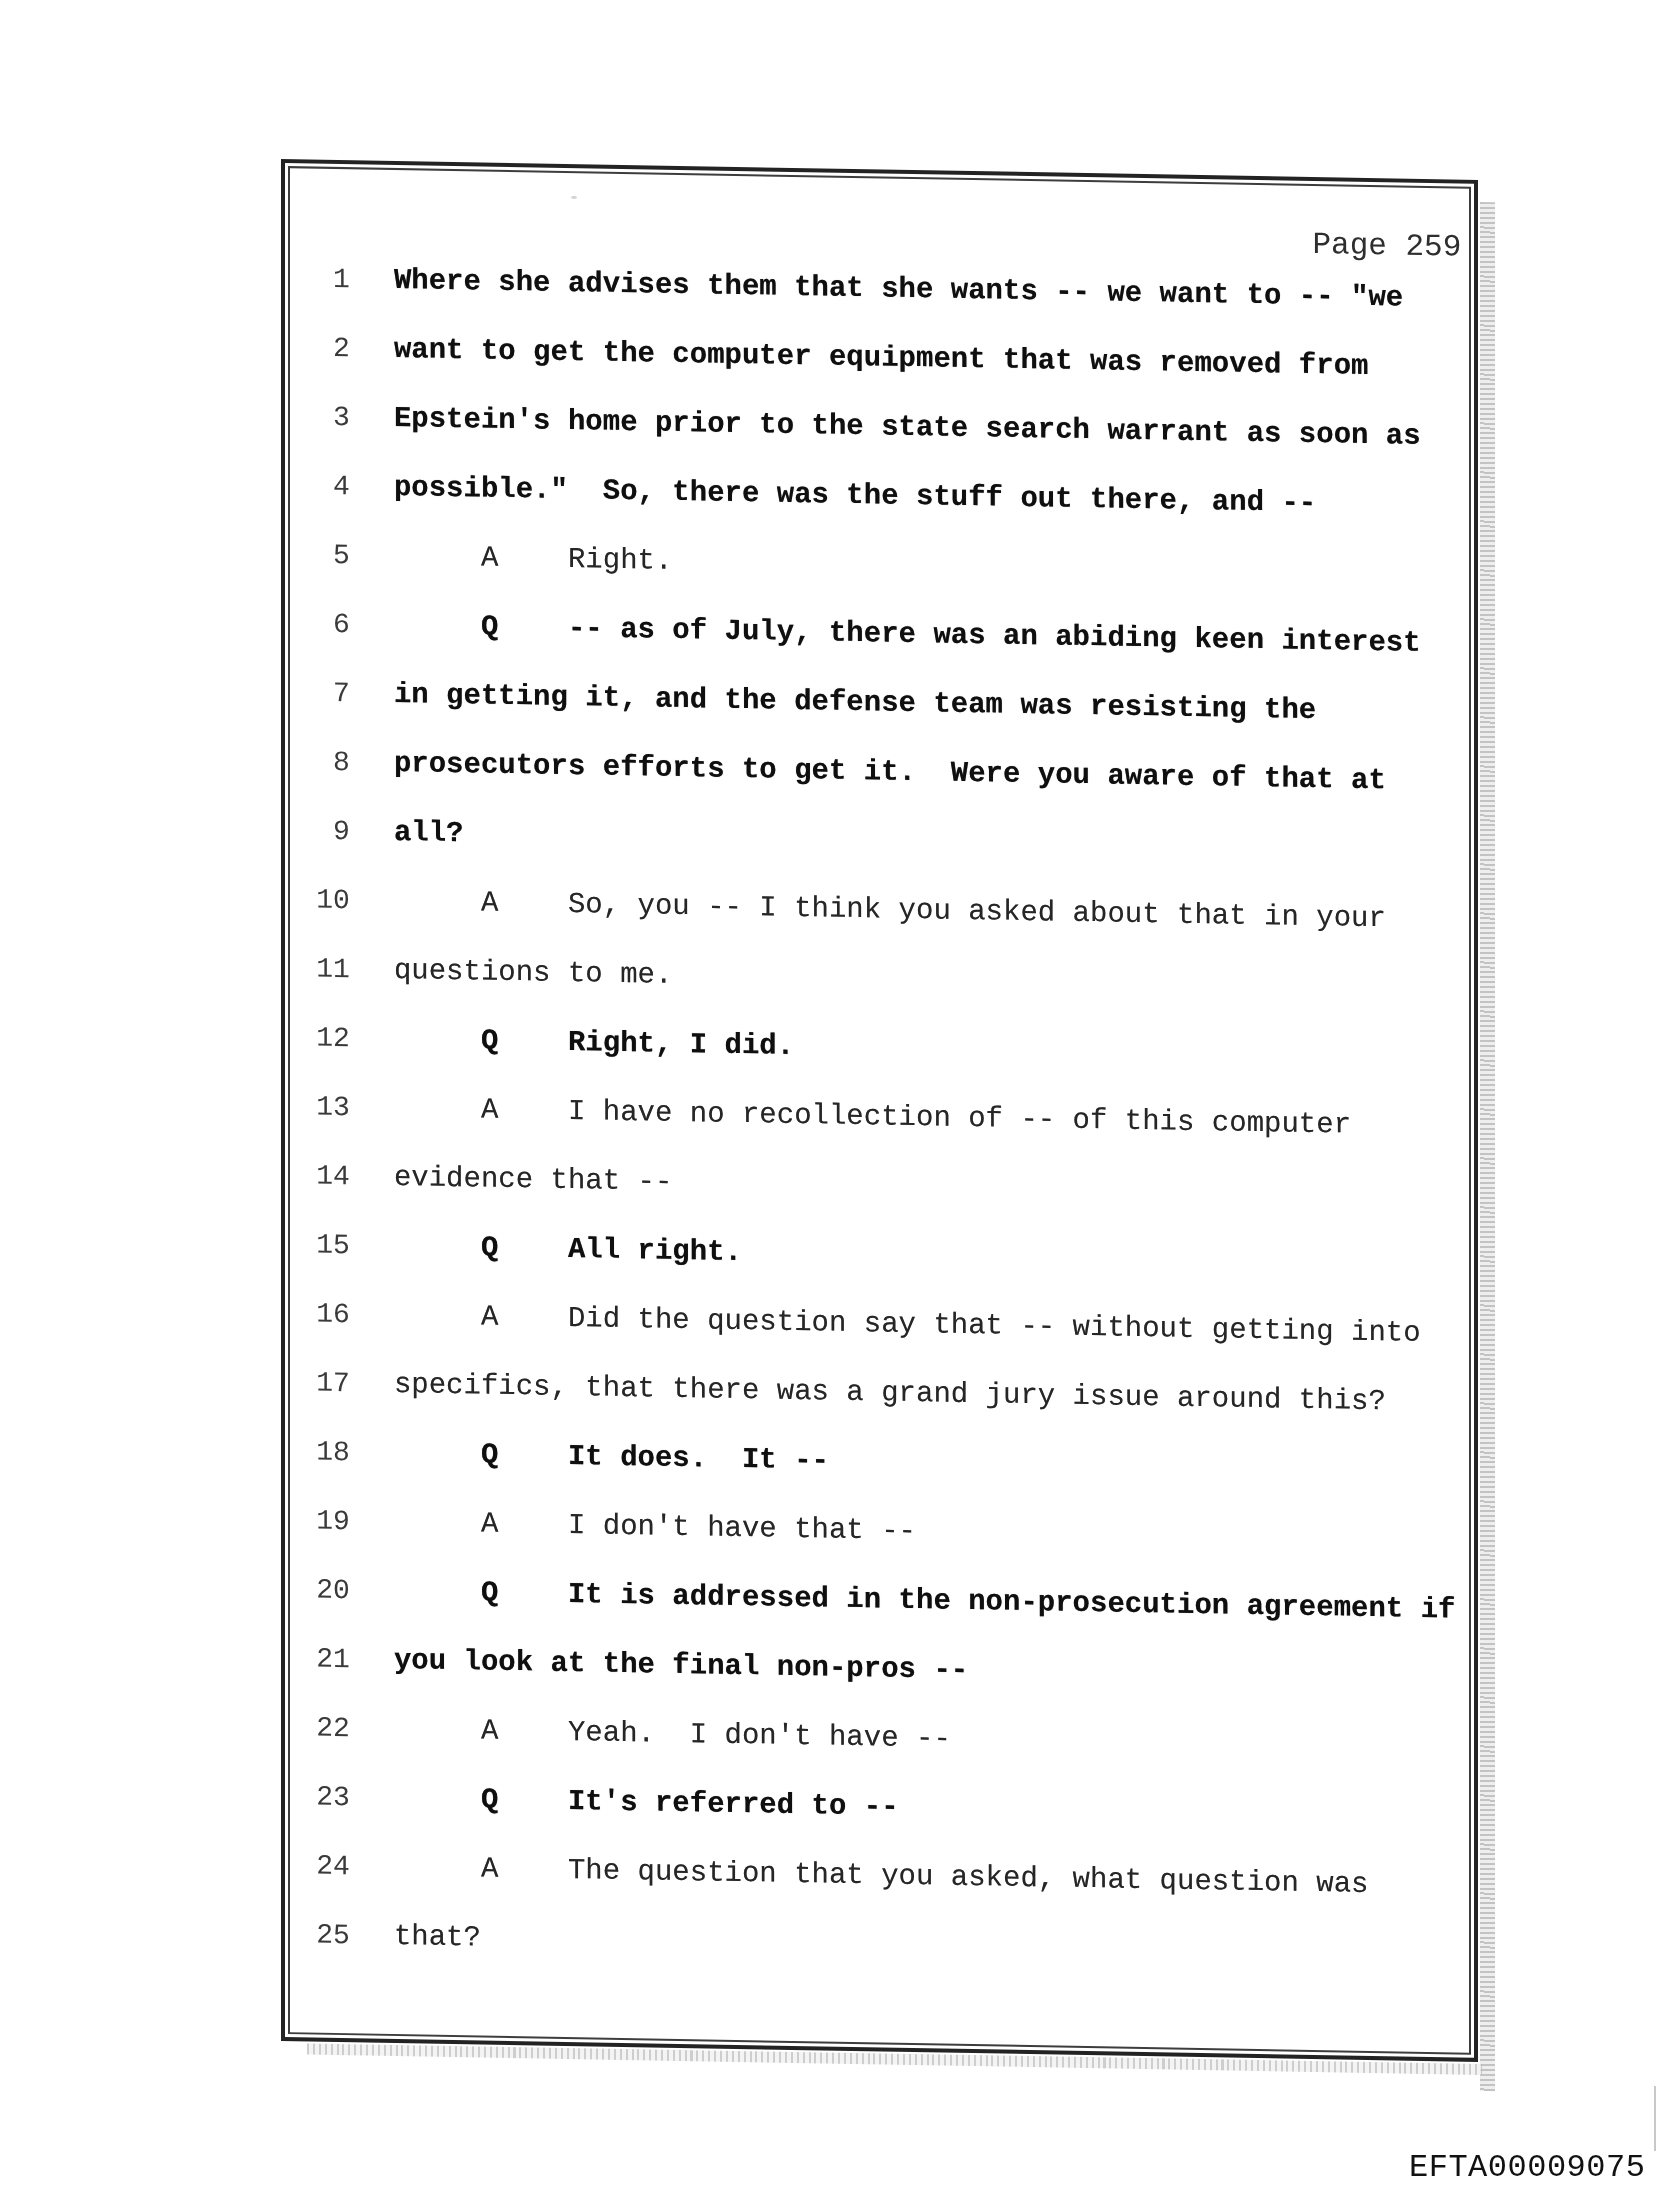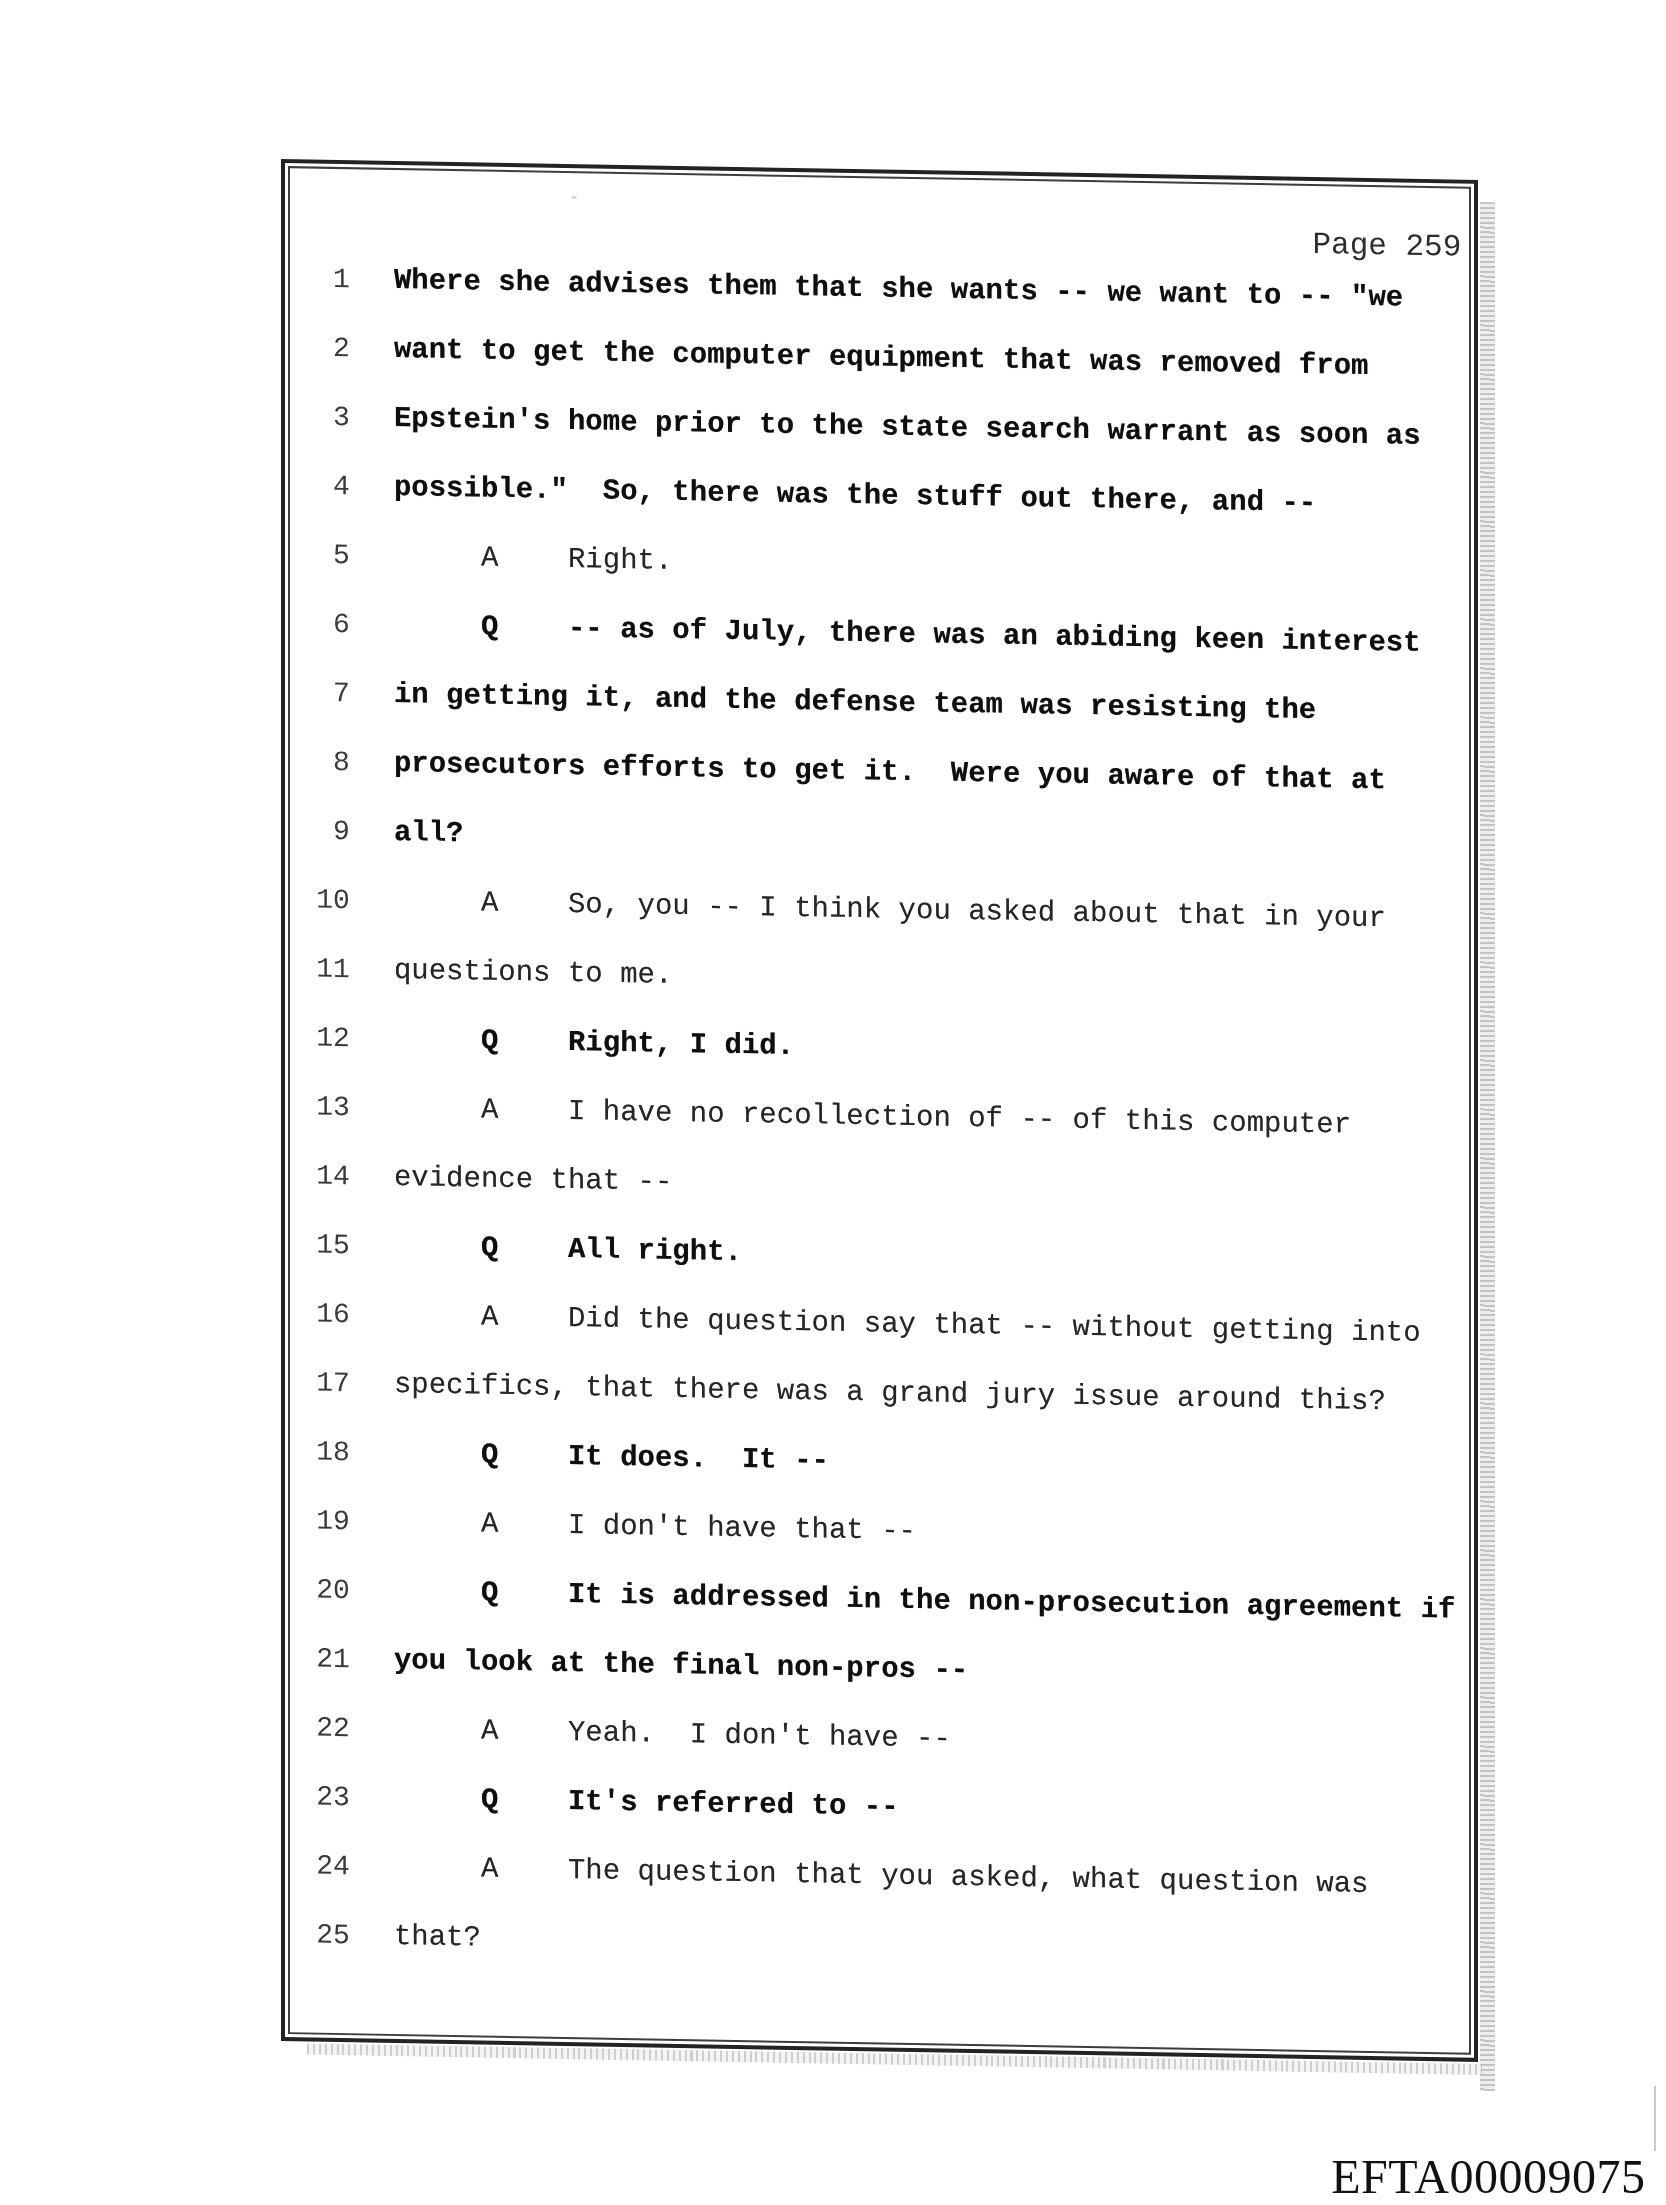--- a/index.html
+++ b/index.html
@@ -91,22 +91,22 @@
     font-weight: 700;
     color: #0f0f0f;
     text-shadow: 0 0 0.7px rgba(0,0,0,0.55);
   }
 
   
   .bates {
     position: absolute;
     top: 2149px;
     right: 20.6px;
-    font-family: Liberation Serif, serif;
-    font-size: 48px;
+    font-family: Liberation Mono, monospace;
+    font-size: 32px;
     letter-spacing: 0.5px;
     color: #111111;
   }
 
   
   .artifact-line {
     position: absolute;
     left: 1654px;
     top: 2086px;
     width: 2px;

